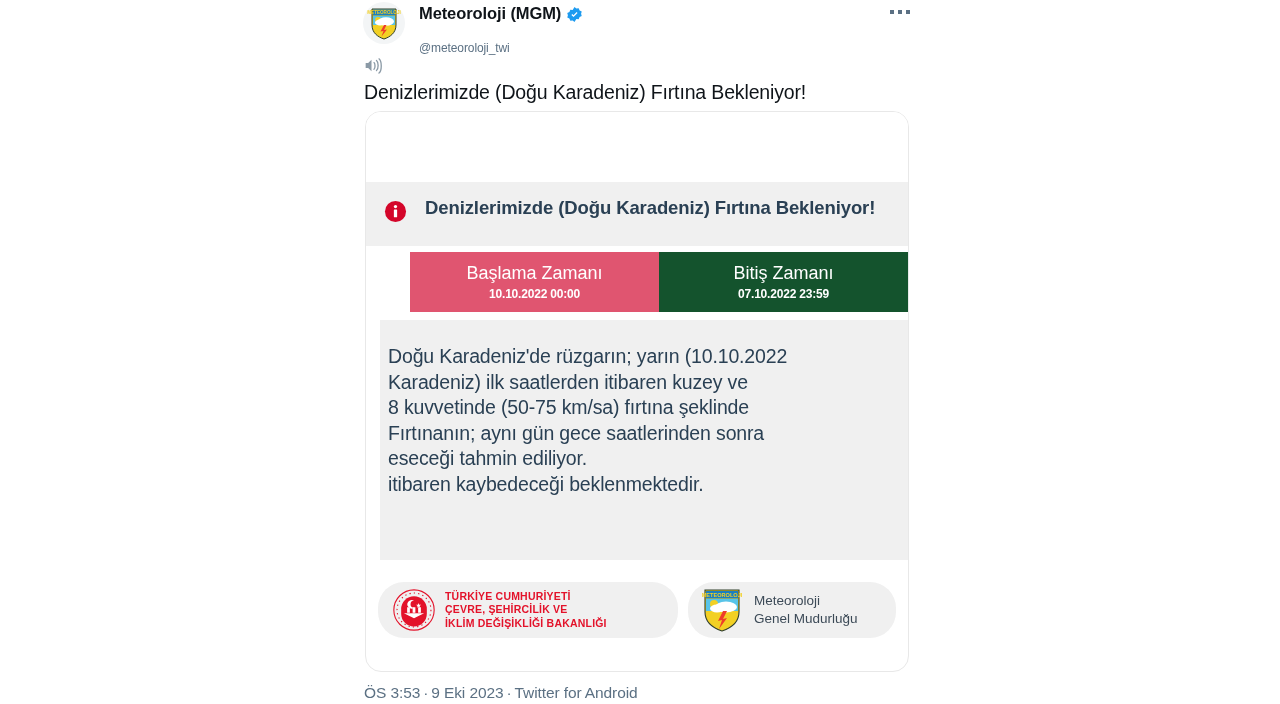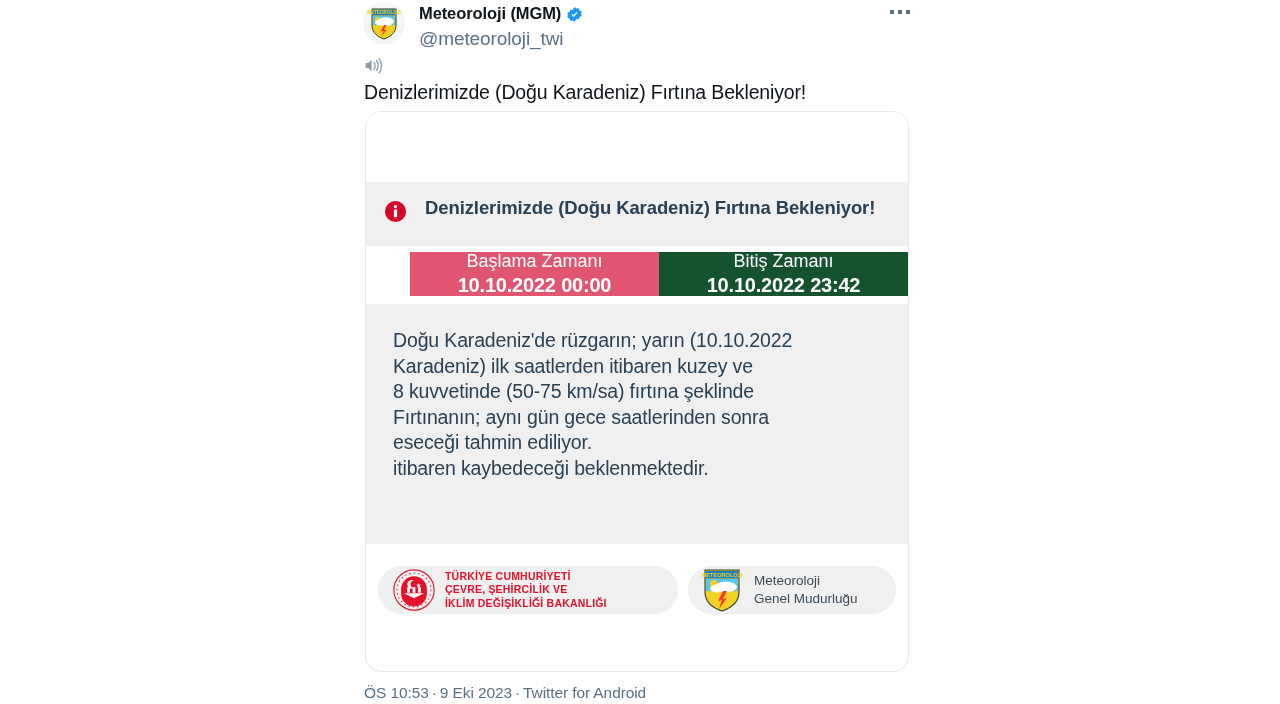--- a/index.html
+++ b/index.html
@@ -60,23 +60,23 @@
     letter-spacing: -0.1px;
   }
   .verified-badge {
     width: 17px;
     height: 17px;
     display: inline-block;
     flex: 0 0 17px;
     margin-top: 1px;
   }
   .handle {
-    font-size: 19px;
+    font-size: 12px;
     color: #5b7083;
-    margin-top: 3px;
+    margin-top: 17px;
     letter-spacing: -0.1px;
   }
 
   .more-menu {
     position: absolute;
     left: 884px;
     top: 3px;
     width: 32px;
     height: 18px;
     display: flex;
@@ -145,62 +145,63 @@
     font-weight: bold;
     line-height: 24px;
     color: #2a4054;
     letter-spacing: -0.1px;
   }
 
   .card-gap { height: 6px; background: #ffffff; }
 
   .time-row {
     display: flex;
-    height: 44px;
+    height: 60px;
     padding-left: 44px;
   }
   .time-cell {
     flex: 1 1 50%;
     display: flex;
     flex-direction: column;
     align-items: center;
     justify-content: center;
     color: #ffffff;
     line-height: 1.18;
   }
   .time-label { font-size: 18px; font-weight: normal; }
-  .time-value { font-size: 20px; font-weight: bold; margin-top: 2px; letter-spacing: -0.2px; }
+  .time-value { font-size: 12px; font-weight: bold; margin-top: 2px; letter-spacing: -0.2px; }
 
   .card-gap2 { height: 8px; background: #ffffff; }
 
   .card-body {
     background: #f0f0f0;
-    padding: 24px 20px 26px 27px;
+    padding: 24px 20px 26px 8px;
     min-height: 240px;
+    margin-left: 14px;
   }
   .body-line {
     font-size: 19.5px;
     line-height: 25.5px;
     color: #2a4054;
     letter-spacing: -0.15px;
   }
 
   .card-footer {
     background: #ffffff;
     padding: 22px 12px 14px 12px;
     display: flex;
     gap: 10px;
   }
   .logo-box {
     background: #f0f0f0;
     border-radius: 26px;
     display: flex;
     align-items: center;
     padding: 6px 14px;
-    height: 48px;
+    height: 56px;
   }
   .logo-box.ministry { flex: 0 0 300px; }
   .logo-box.mgm { flex: 0 0 208px; }
 
   .ministry-mark { flex: 0 0 44px; height: 44px; margin-right: 9px; }
   .ministry-text {
     font-size: 10.5px;
     font-weight: bold;
     line-height: 13.5px;
     color: #e3122a;
@@ -293,21 +294,21 @@
 
     <div class="card-gap"></div>
 
     <div class="time-row">
       <div class="time-cell" id="start-cell" style="background: rgb(224, 85, 112);">
         <span class="time-label">Başlama Zamanı</span>
         <span class="time-value">10.10.2022 00:00</span>
       </div>
       <div class="time-cell" id="end-cell" style="background: #14532d;">
         <span class="time-label">Bitiş Zamanı</span>
-        <span class="time-value">10.10.2022 23:42</span>
+        <span class="time-value">07.10.2022 23:59</span>
       </div>
     </div>
 
     <div class="card-gap2"></div>
 
     <div class="card-body" id="card-body">
         <div class="body-line">Doğu Karadeniz'de rüzgarın; yarın (10.10.2022</div>
         <div class="body-line">Karadeniz) ilk saatlerden itibaren kuzey ve</div>
         <div class="body-line">8 kuvvetinde (50-75 km/sa) fırtına şeklinde</div>
         <div class="body-line">Fırtınanın; aynı gün gece saatlerinden sonra</div>
@@ -354,16 +355,16 @@
         <span class="mgm-text">
           <span>Meteoroloji</span><br>
           <span>Genel Mudurluğu</span>
         </span>
       </div>
 
     </div>
   </div>
 
   <div class="tweet-meta">
-    <span>ÖS 10:53</span><span class="sep">·</span><span>9 Eki 2023</span><span class="sep">·</span><span>Twitter for Android</span>
+    <span>ÖS 3:53</span><span class="sep">·</span><span>9 Eki 2023</span><span class="sep">·</span><span>Twitter for Android</span>
   </div>
 
 </div>
 
 </body></html>

